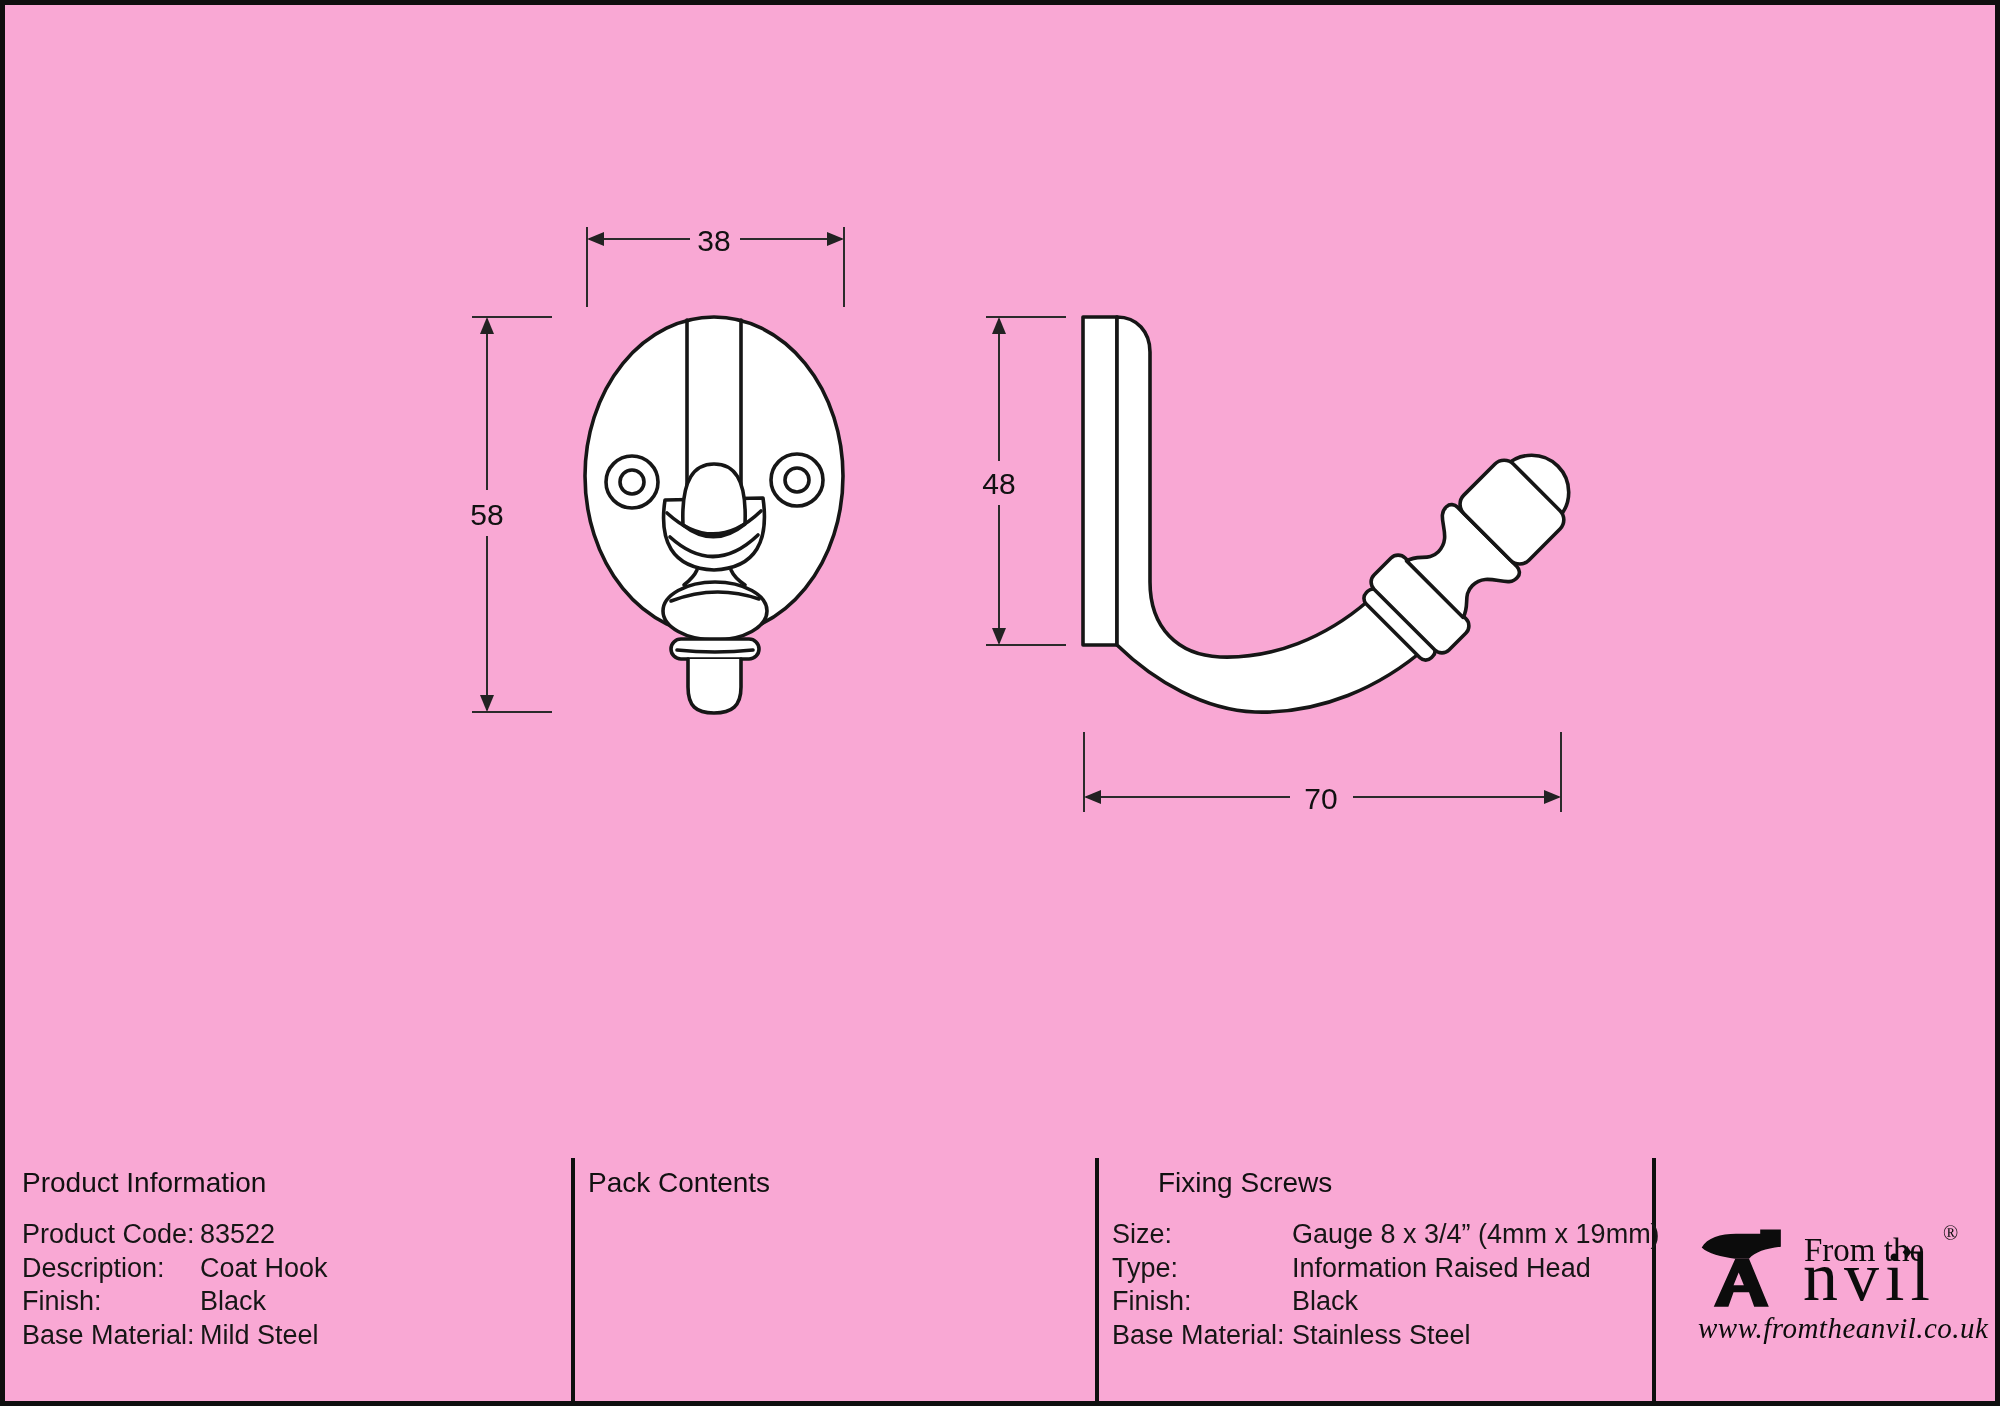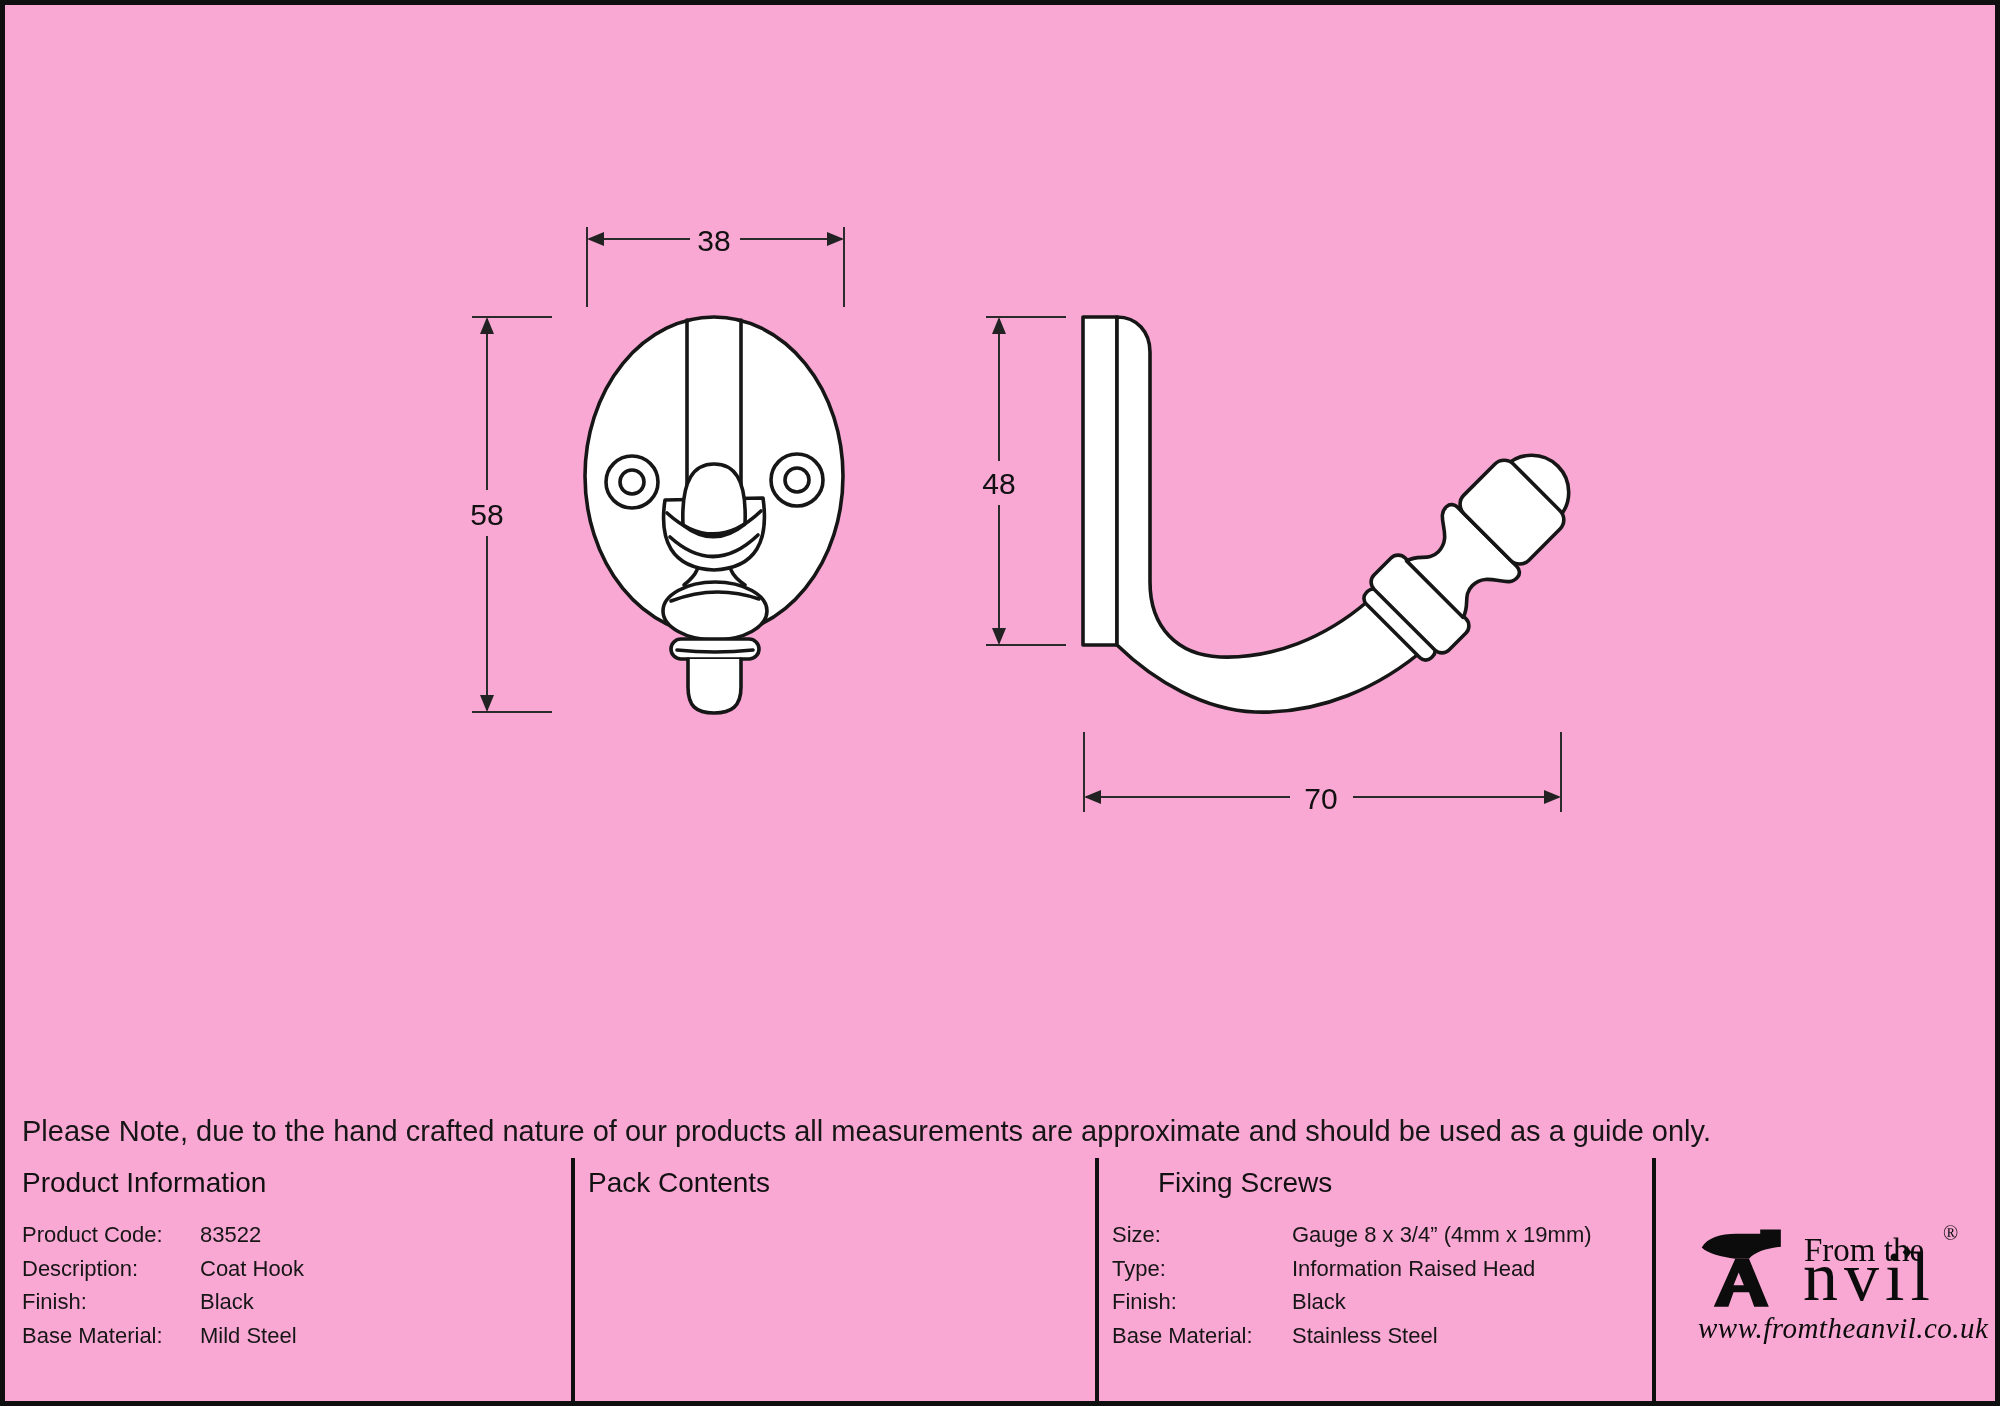--- a/index.html
+++ b/index.html
@@ -25,21 +25,21 @@
     display:flex; align-items:center; font-size:29px; color:#161616;
   }
   .col-header {
     position:absolute; top:1166px; height:34px; display:flex; align-items:center;
     font-size:28px; color:#111;
   }
   .hdr-product { left:22px; }
   .hdr-pack    { left:588px; }
   .hdr-screws  { left:1112px;margin-left:46px; }
 
-  .spec-block { position:absolute; top:1218px; font-size:22px; color:#161616; }
+  .spec-block { position:absolute; top:1218px; font-size:27px; color:#161616; }
   .spec-row { display:flex; line-height:33.6px; }
   .spec-label { flex:0 0 auto; }
   .pi-block { left:22px; }  .pi-block .spec-label { width:178px; }
   .fs-block { left:1112px; } .fs-block .spec-label { width:180px; }
   .pc-block { left:588px; }
   .pc-item { line-height:33.6px; }
 
   
   .logo-box { position:absolute; left:1700px; top:1226px; width:268px; height:122px;
               font-family:"Liberation Serif", serif; color:#0c0c0c; }
@@ -149,21 +149,20 @@
     </g>
   </svg>
 
   <div class="rule h-rule-note-top"></div>
   <div class="rule h-rule-note-bottom"></div>
   <div class="rule h-rule-header-bottom"></div>
   <div class="rule v-rule-1"></div>
   <div class="rule v-rule-2"></div>
   <div class="rule v-rule-3"></div>
 
-  <div class="note-row">Please Note, due to the hand crafted nature of our products all measurements are approximate and should be used as a guide only.</div>
 
   <div class="col-header hdr-product">Product Information</div>
   <div class="col-header hdr-pack">Pack Contents</div>
   <div class="col-header hdr-screws">Fixing Screws</div>
 
   <div class="spec-block pi-block">
     <div class="spec-row">
       <span class="spec-label">Product Code:</span>
       <span class="spec-value">83522</span>
     </div>

